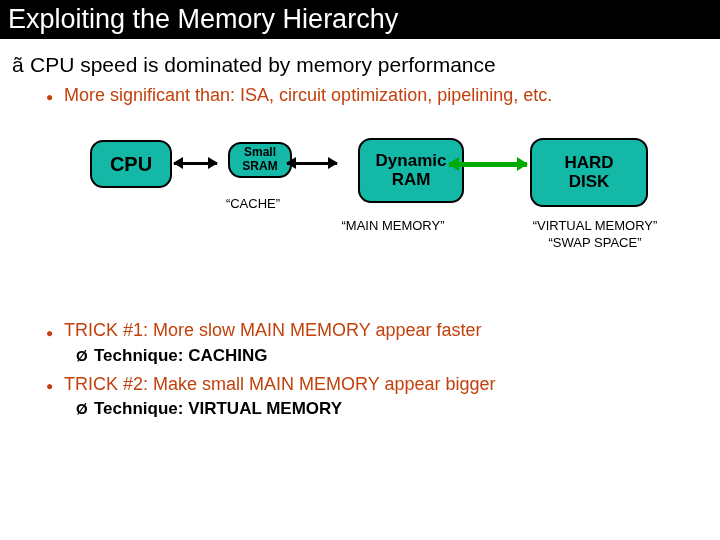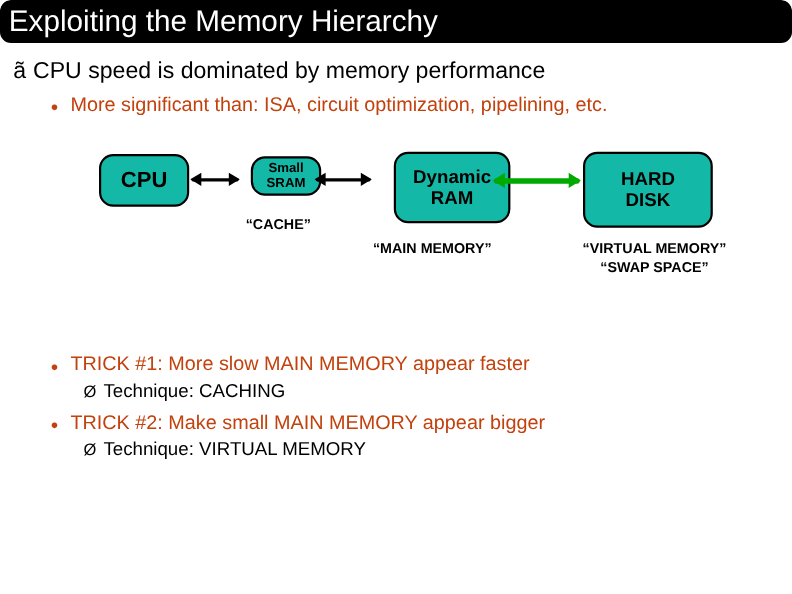--- a/index.html
+++ b/index.html
@@ -1,15 +1,15 @@
 <!DOCTYPE html>
 <html><head>
 <meta charset="utf-8">
 <style>
-  * { margin: 0; padding: 0; box-sizing: border-box; border-radius: 10px; }
+  * { margin: 0; padding: 0; box-sizing: border-box; }
   body {
     width: 720px;
     height: 540px;
     font-family: Verdana, Arial, sans-serif;
     background: #fff;
     overflow: hidden;
     position: relative;
   }
   .title-bar {
     background: #000;
@@ -43,20 +43,21 @@
     vertical-align: middle;
   }
   .sub-bullet .dot::before {
     content: "●";
     font-size: 12px;
   }
   .sub-sub {
     margin: 4px 18px 0 76px;
     font-size: 17px;
     color: #000;
+    font-weight: bold;
   }
   .sub-sub .tri {
     display: inline-block;
     width: 18px;
   }
   .sub-sub .tri::before {
     content: "Ø";
     font-family: Arial, sans-serif;
     font-size: 15px;
   }
@@ -117,21 +118,21 @@
   .arrow::before { left: -1px; border-right: 10px solid #000; }
   .arrow::after { right: -1px; border-left: 10px solid #000; }
   .arrow.a1 { left: 114px; width: 43px; }
   .arrow.a2 { left: 227px; width: 50px; }
   .arrow.a3 { left: 389px; width: 78px; top: 22px; height: 5px; background: #0a0; }
   .arrow.a3::before { border-right-color: #0a0; border-top-width: 7px; border-bottom-width: 7px; top: -5px; border-right-width: 11px; }
   .arrow.a3::after { border-left-color: #0a0; border-top-width: 7px; border-bottom-width: 7px; top: -5px; border-left-width: 11px; }
   .caption {
     position: absolute;
     font-size: 13px;
-    font-weight: bold;
+    font-weight: normal;
     text-align: center;
   }
   .cap-cache { left: 152px; top: 56px; width: 82px; }
   .cap-main { left: 262px; top: 78px; width: 142px; }
   .cap-vm { left: 460px; top: 78px; width: 150px; line-height: 1.3; }
 </style>
 </head>
 <body>
 
 <div class="title-bar">Exploiting the Memory Hierarchy</div>

